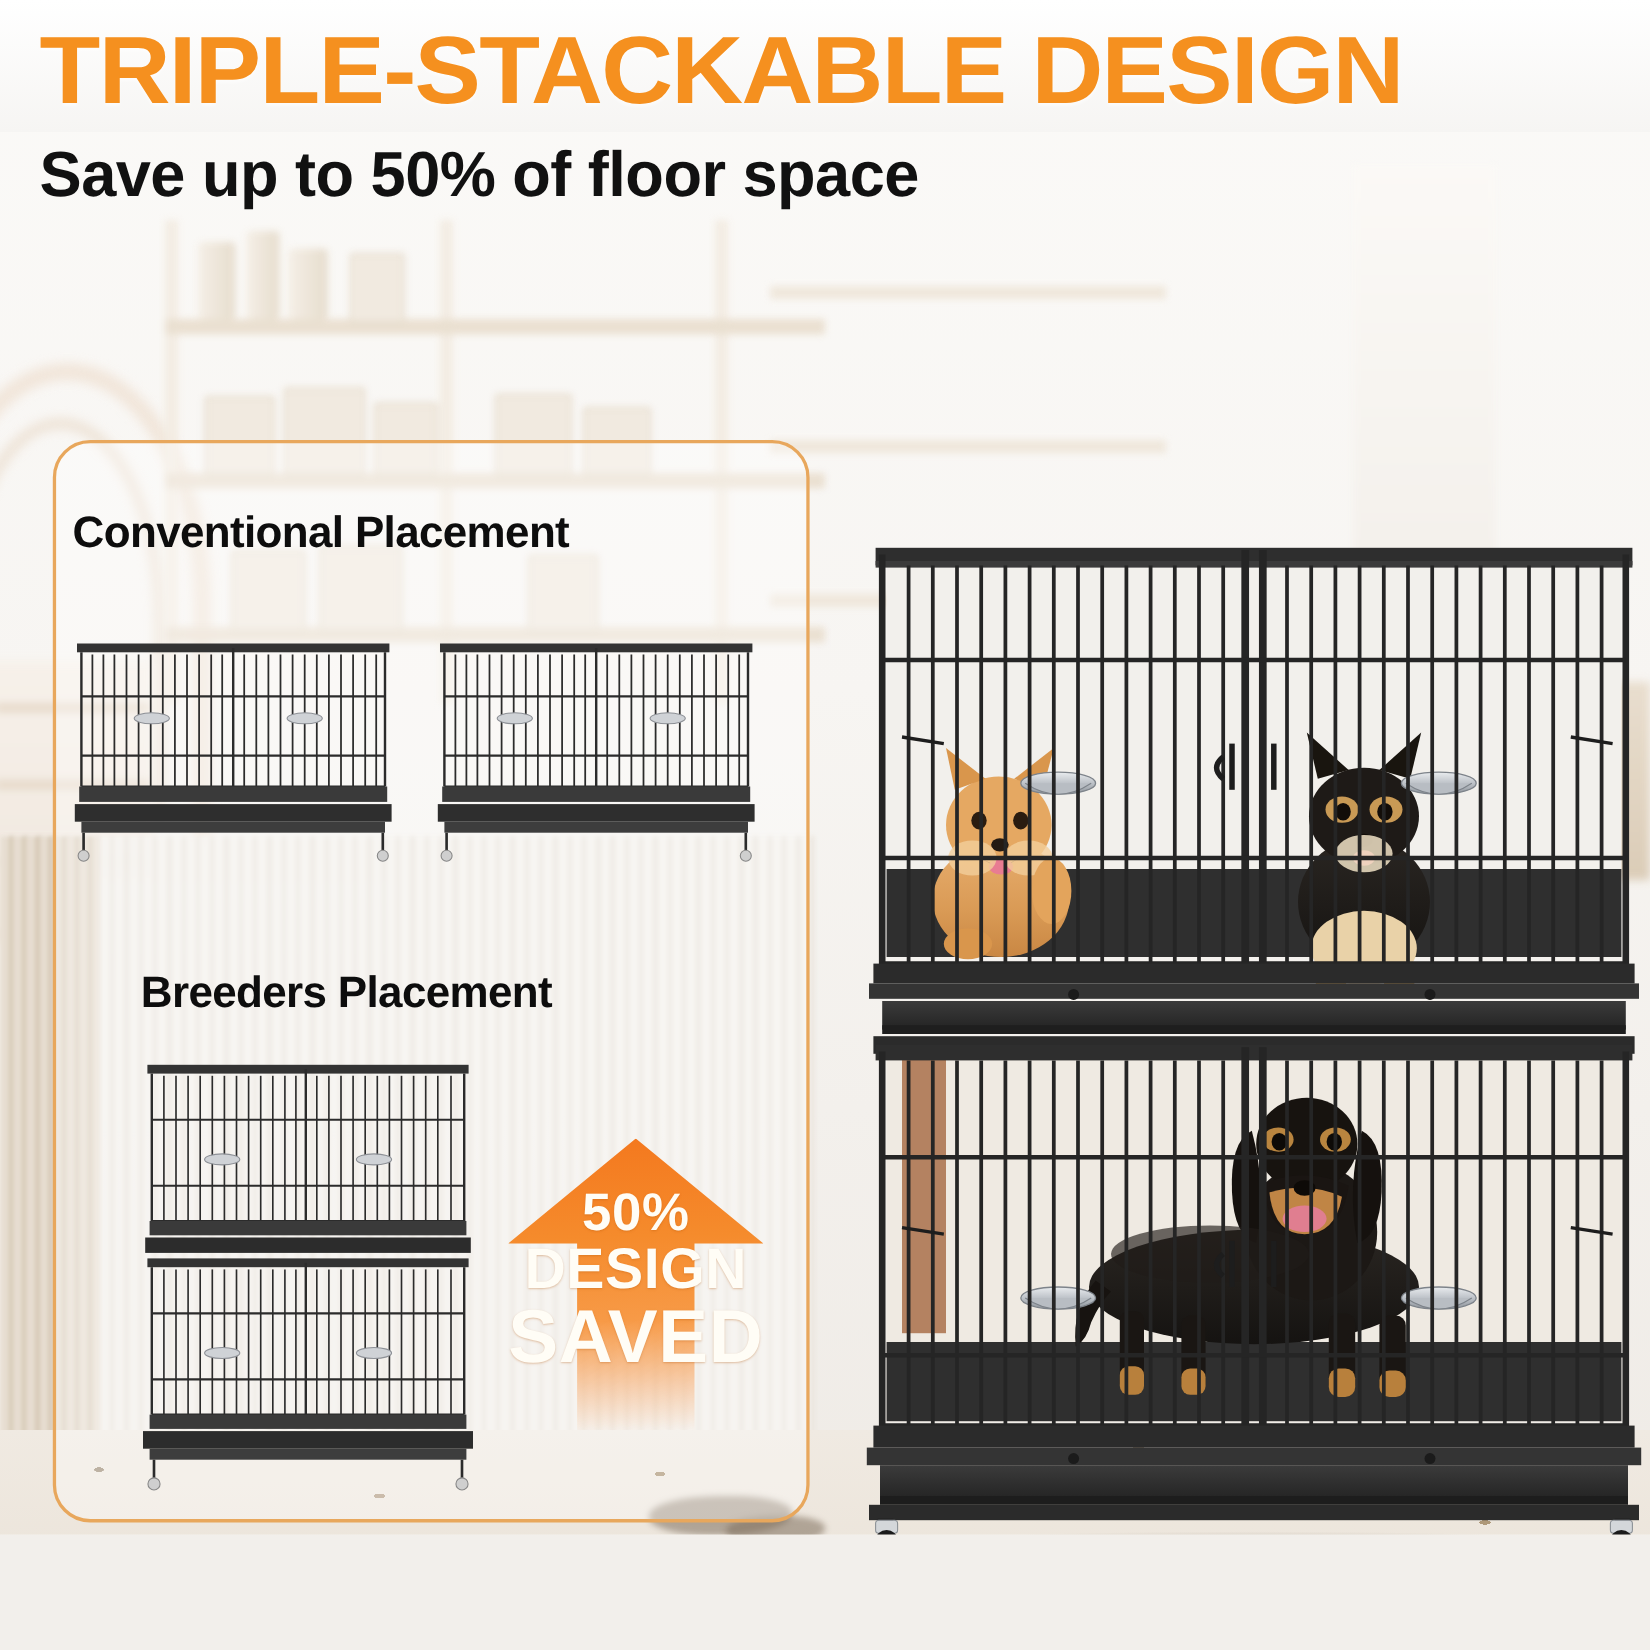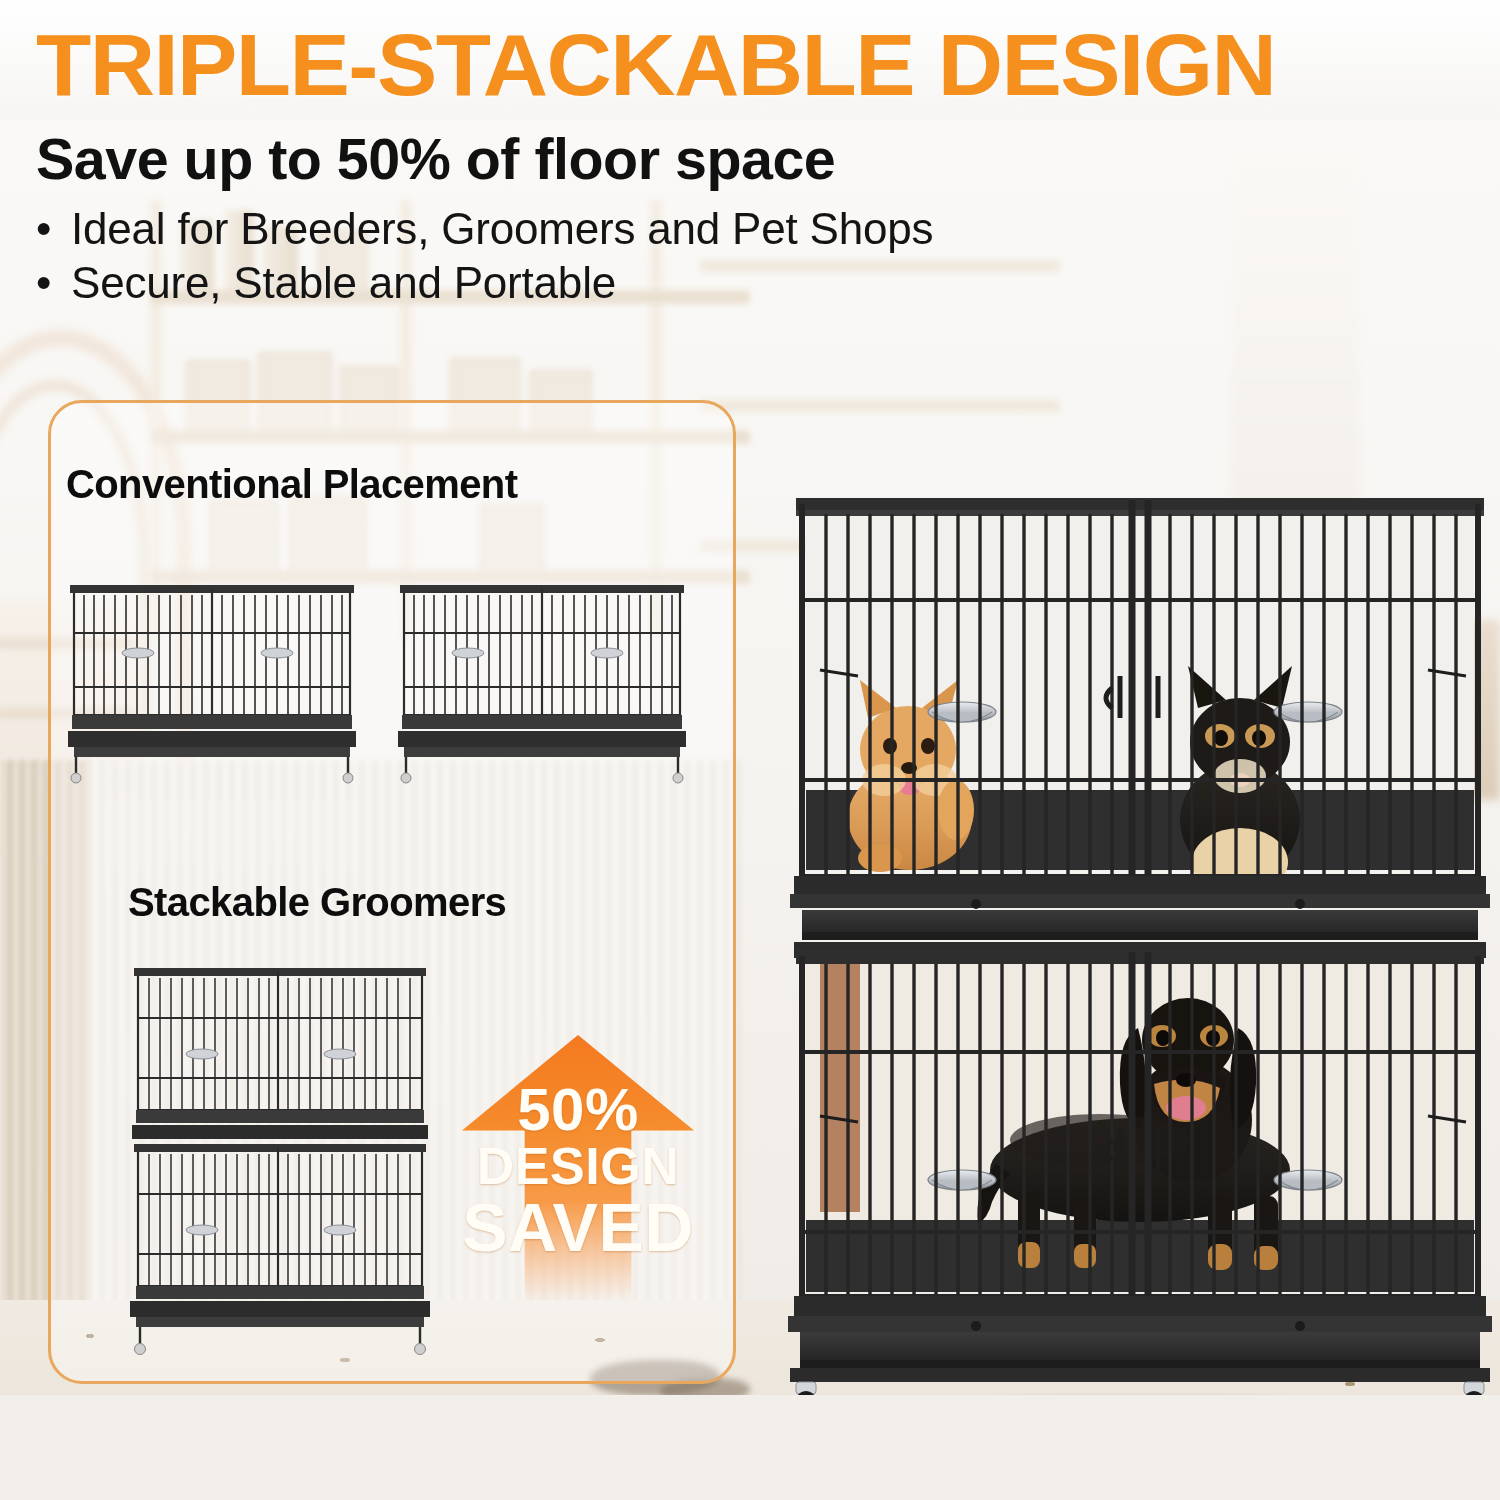--- a/index.html
+++ b/index.html
@@ -106,21 +106,21 @@
   .arrow-shape{
     position:absolute;inset:0;
     background:linear-gradient(178deg,#F4781E 0%,#F58B2C 34%,#F79A47 62%,rgba(247,160,90,.45) 84%,rgba(250,190,140,0) 100%);
     -webkit-clip-path:polygon(50% 0%,100% 36%,73% 36%,73% 100%,27% 100%,27% 36%,0% 36%);
     clip-path:polygon(50% 0%,100% 36%,73% 36%,73% 100%,27% 100%,27% 36%,0% 36%);
     filter:blur(.4px);
   }
   .arrow-text{position:absolute;left:0;top:44px;width:232px;text-align:center;
     color:#FFFDF6;font-weight:700;line-height:1.02;letter-spacing:.5px;
     text-shadow:0 1px 2px rgba(180,85,10,.35);}
-  .arrow-text .l1{font-size:60px;}
+  .arrow-text .l1{font-size:48px;}
   .arrow-text .l2{font-size:52px;}
   .arrow-text .l3{font-size:68px;}
 
   
   .product{position:absolute;left:780px;top:480px;width:720px;height:930px;}
   .shadow-under{position:absolute;left:800px;top:1392px;width:680px;height:26px;
     background:radial-gradient(ellipse at center,rgba(90,75,60,.35),rgba(90,75,60,0) 70%);}
 </style>
 </head>
 <body>
@@ -179,34 +179,26 @@
       <div class="floor-blob" style="left:590px;top:60px;width:130px;height:36px;"></div>
       <div class="floor-blob" style="left:660px;top:78px;width:90px;height:26px;"></div>
       <div class="floor-blob" style="left:1100px;top:150px;width:70px;height:22px;"></div>
       <div class="floor-blob" style="left:300px;top:160px;width:60px;height:18px;opacity:.35"></div>
     </div>
   </div>
 
   <div class="headline">
     <div class="title">TRIPLE-STACKABLE DESIGN</div>
     <div class="subtitle">Save up to 50% of floor space</div>
-    <div class="bullets">
-      <div class="bullet">
-        <span>•</span><span class="dot"></span><span>Ideal for Breeders, Groomers and Pet Shops</span>
-      </div>
-      <div class="bullet">
-        <span>•</span><span class="dot"></span><span>Secure, Stable and Portable</span>
-      </div>
-    </div>
   </div>
 
   <div class="panel"></div>
 
   <div class="panel-label" id="lbl-conv">Conventional Placement</div>
-  <div class="panel-label" id="lbl-stack">Stackable Groomers</div>
+  <div class="panel-label" id="lbl-stack">Breeders Placement</div>
 
   <svg class="cage-svg" style="left:62px;top:575px;" width="300" height="215" viewBox="0 0 300 215">
     <g stroke="#2b2b2b" fill="none">
       <rect x="8" y="10" width="284" height="8" fill="#333" stroke="none"></rect>
       <g stroke-width="2.2">
         <line x1="12" y1="18" x2="12" y2="140"></line>
           <line x1="288" y1="18" x2="288" y2="140"></line>
         <line x1="150" y1="14" x2="150" y2="150"></line>
       </g>
       <g stroke-width="1.6">

